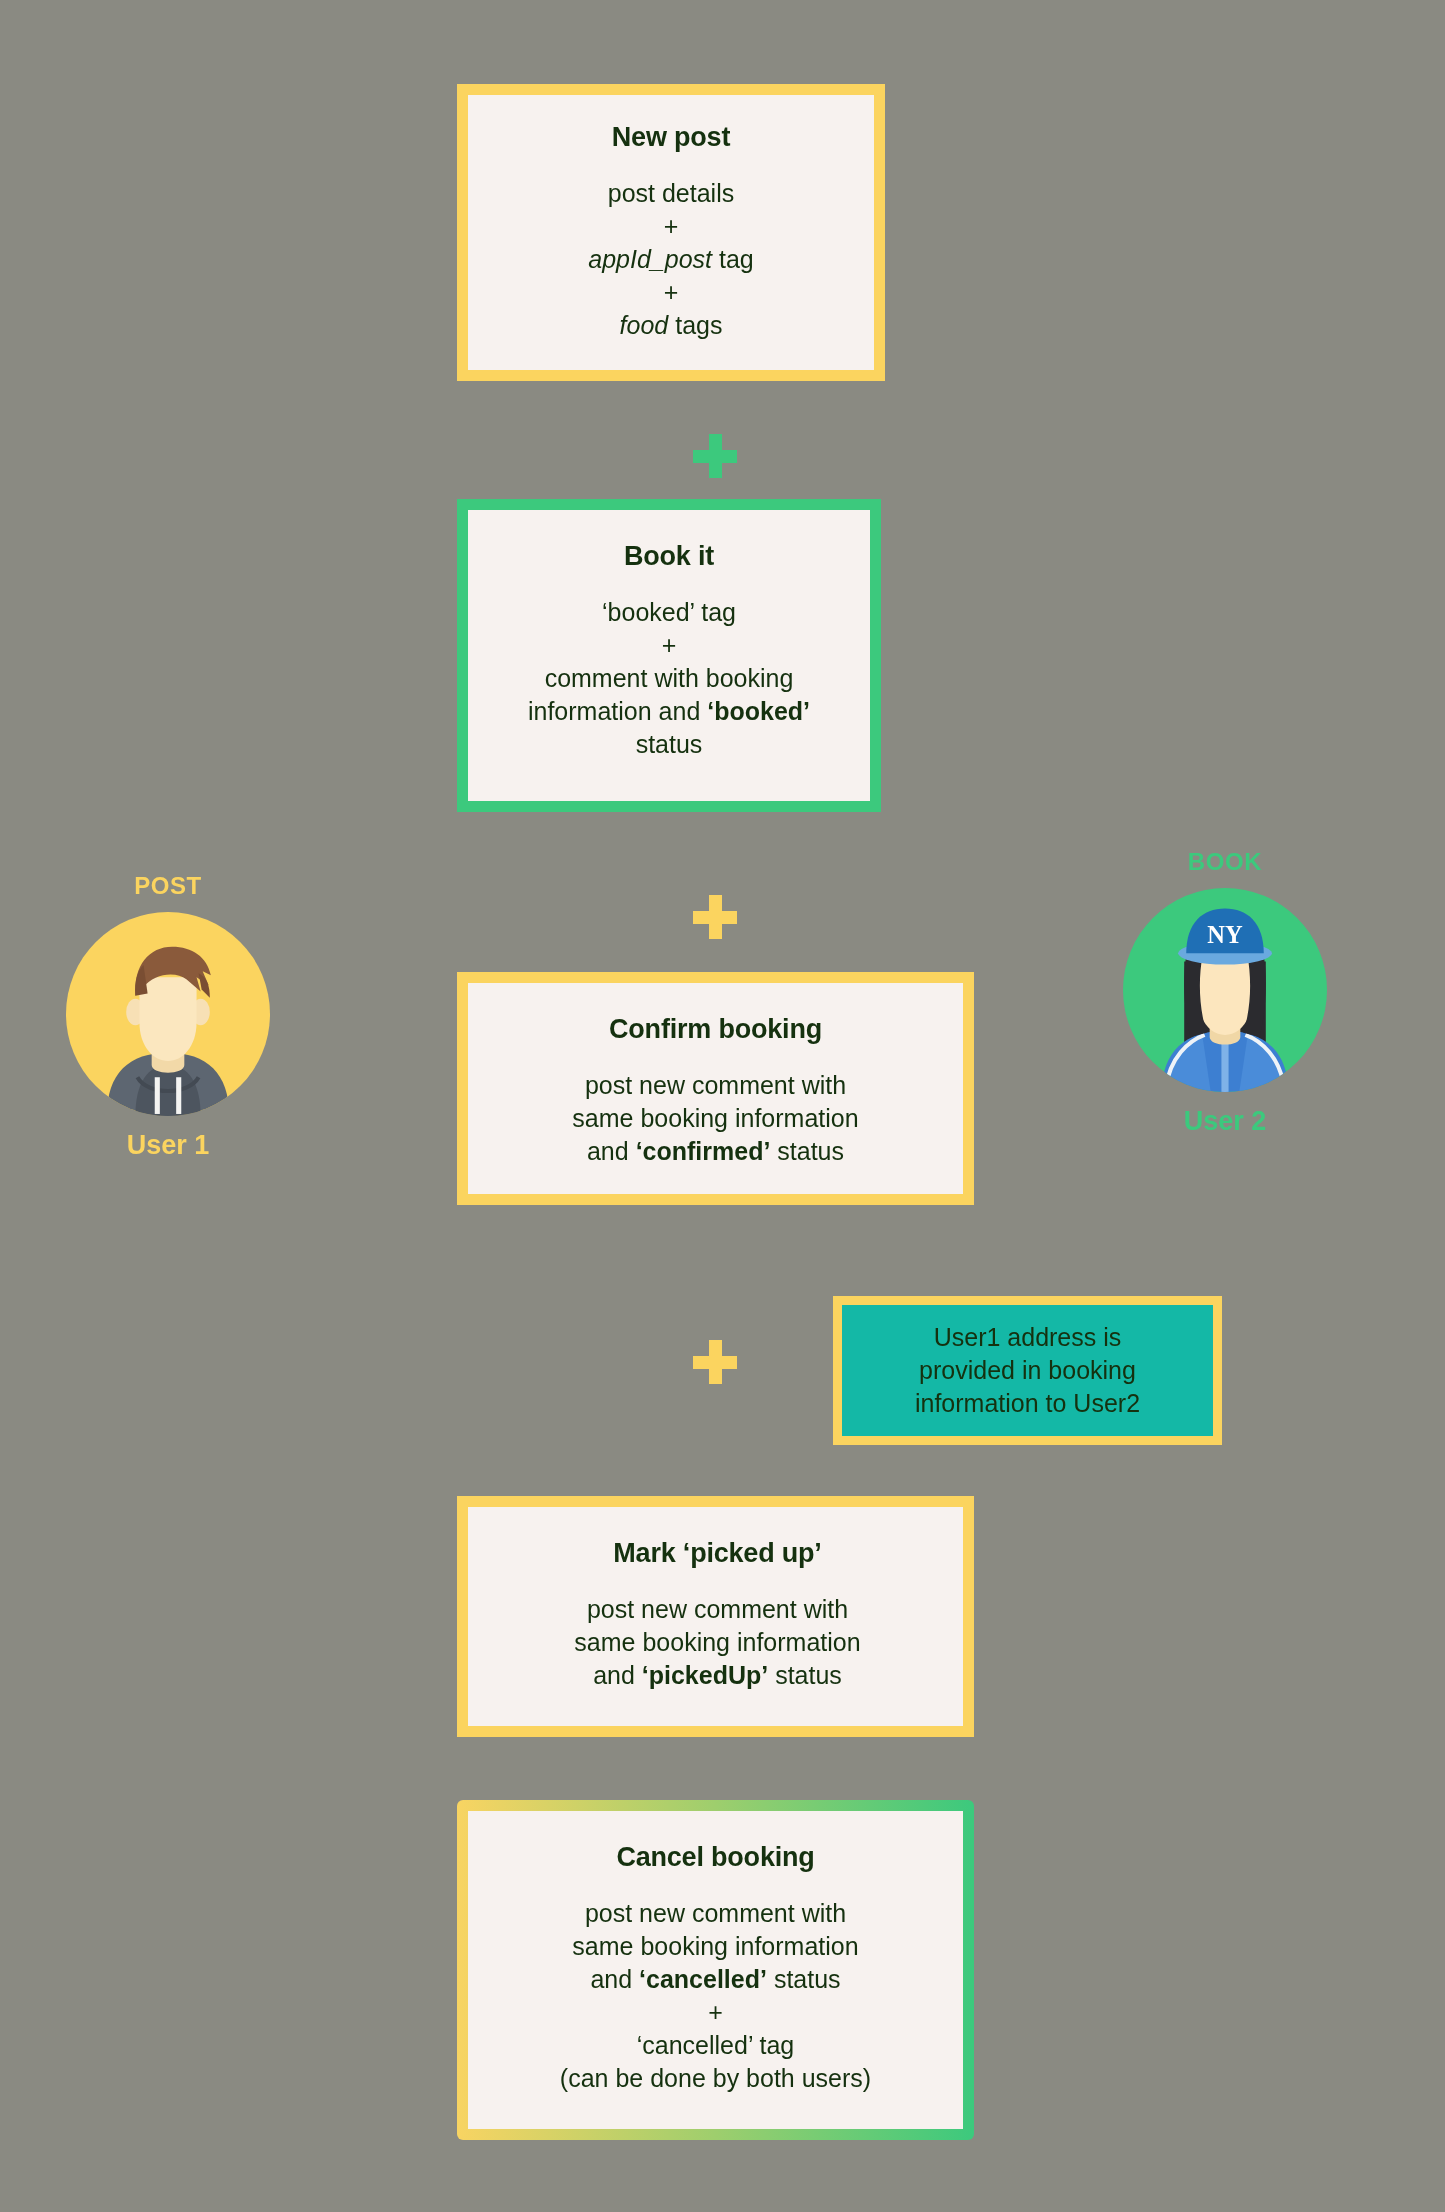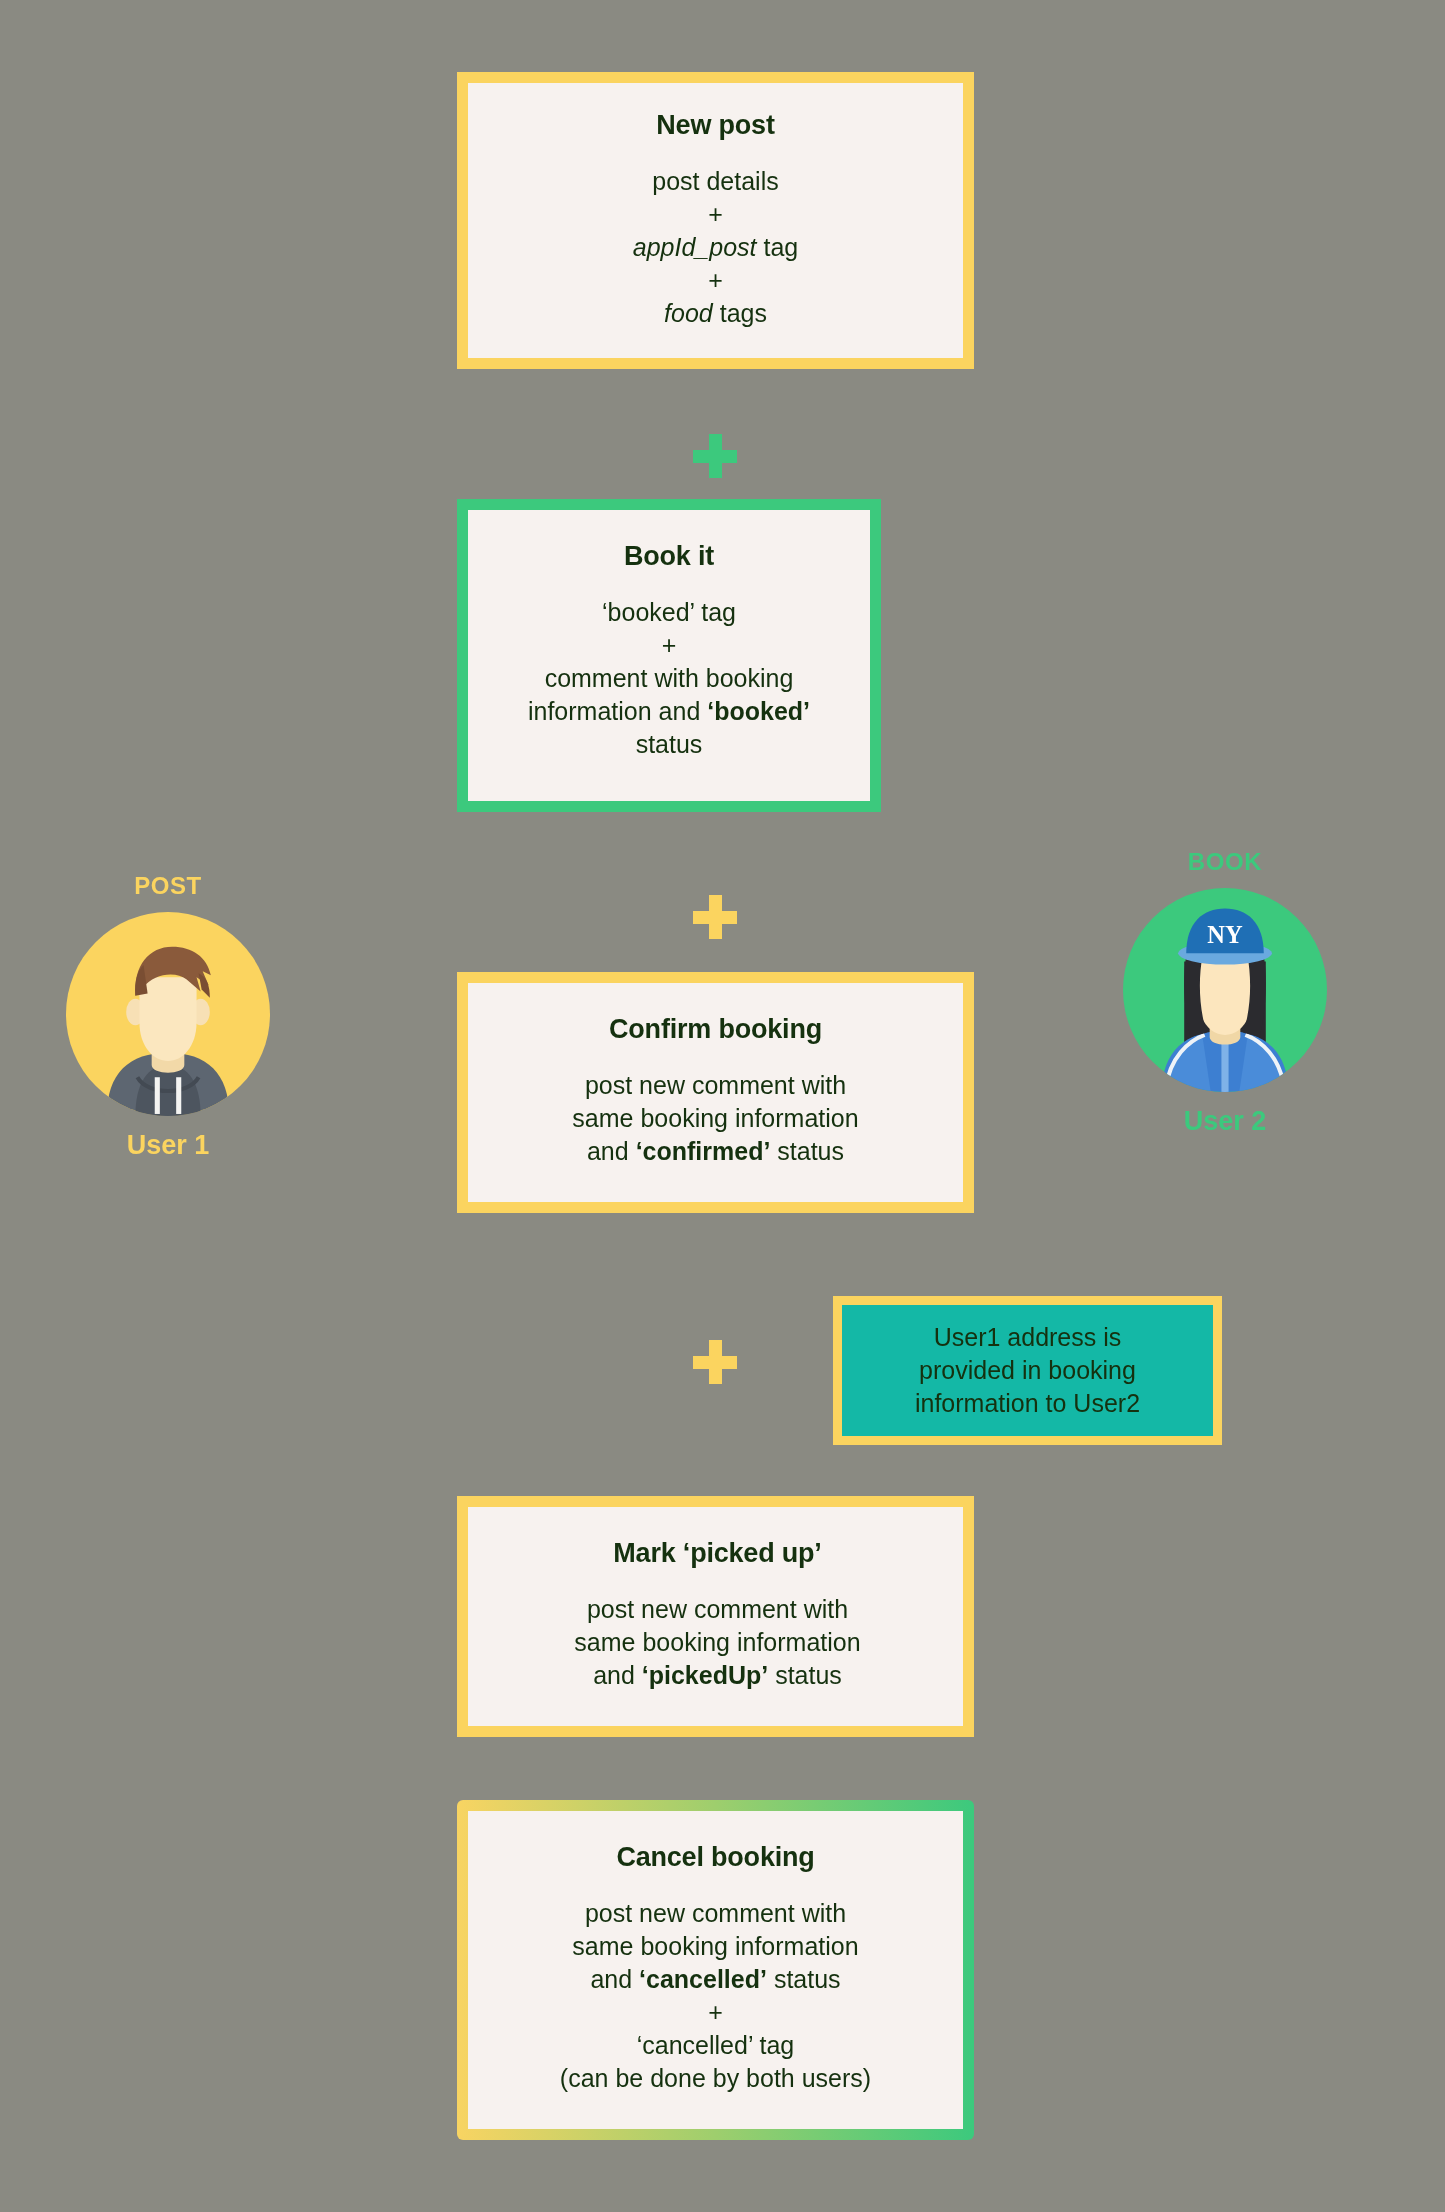--- a/index.html
+++ b/index.html
@@ -129,21 +129,21 @@
     height: 204px;
     margin: 0 auto;
     display: block;
   }
 </style>
 </head>
 <body>
 
 <div class="canvas">
 
-  <div class="card" style="position:absolute; left:457px; top:72px; width:517px;">
+  <div class="card" style="position:absolute; left:457px; top:84px; width:428px;">
     <div class="card-inner">
       <div class="card-title">New post</div>
       <div class="card-body">
         <span>post details</span><br>
         <span>+</span><br>
         <span class="it">appId_post</span><span> tag</span><br>
         <span>+</span><br>
         <span class="it">food</span><span> tags</span>
       </div>
     </div>
@@ -160,21 +160,21 @@
         <span>comment with booking</span><br>
         <span>information and </span><span class="bd">‘booked’</span><br>
         <span>status</span>
       </div>
     </div>
   </div>
 
   <div class="plus yellow" style="left:693px; top:895px;"></div>
 
   <div class="card" style="position:absolute; left:457px; top:972px; width:517px;">
-    <div class="card-inner" style="padding:30px 20px 34px 20px;">
+    <div class="card-inner" style="padding:30px 20px 26px 20px;">
       <div class="card-title">Confirm booking</div>
       <div class="card-body">
         <span>post new comment with</span><br>
         <span>same booking information</span><br>
         <span>and </span><span class="bd">‘confirmed’</span><span> status</span>
       </div>
     </div>
   </div>
 
   <div class="plus yellow" style="left:693px; top:1340px;"></div>

